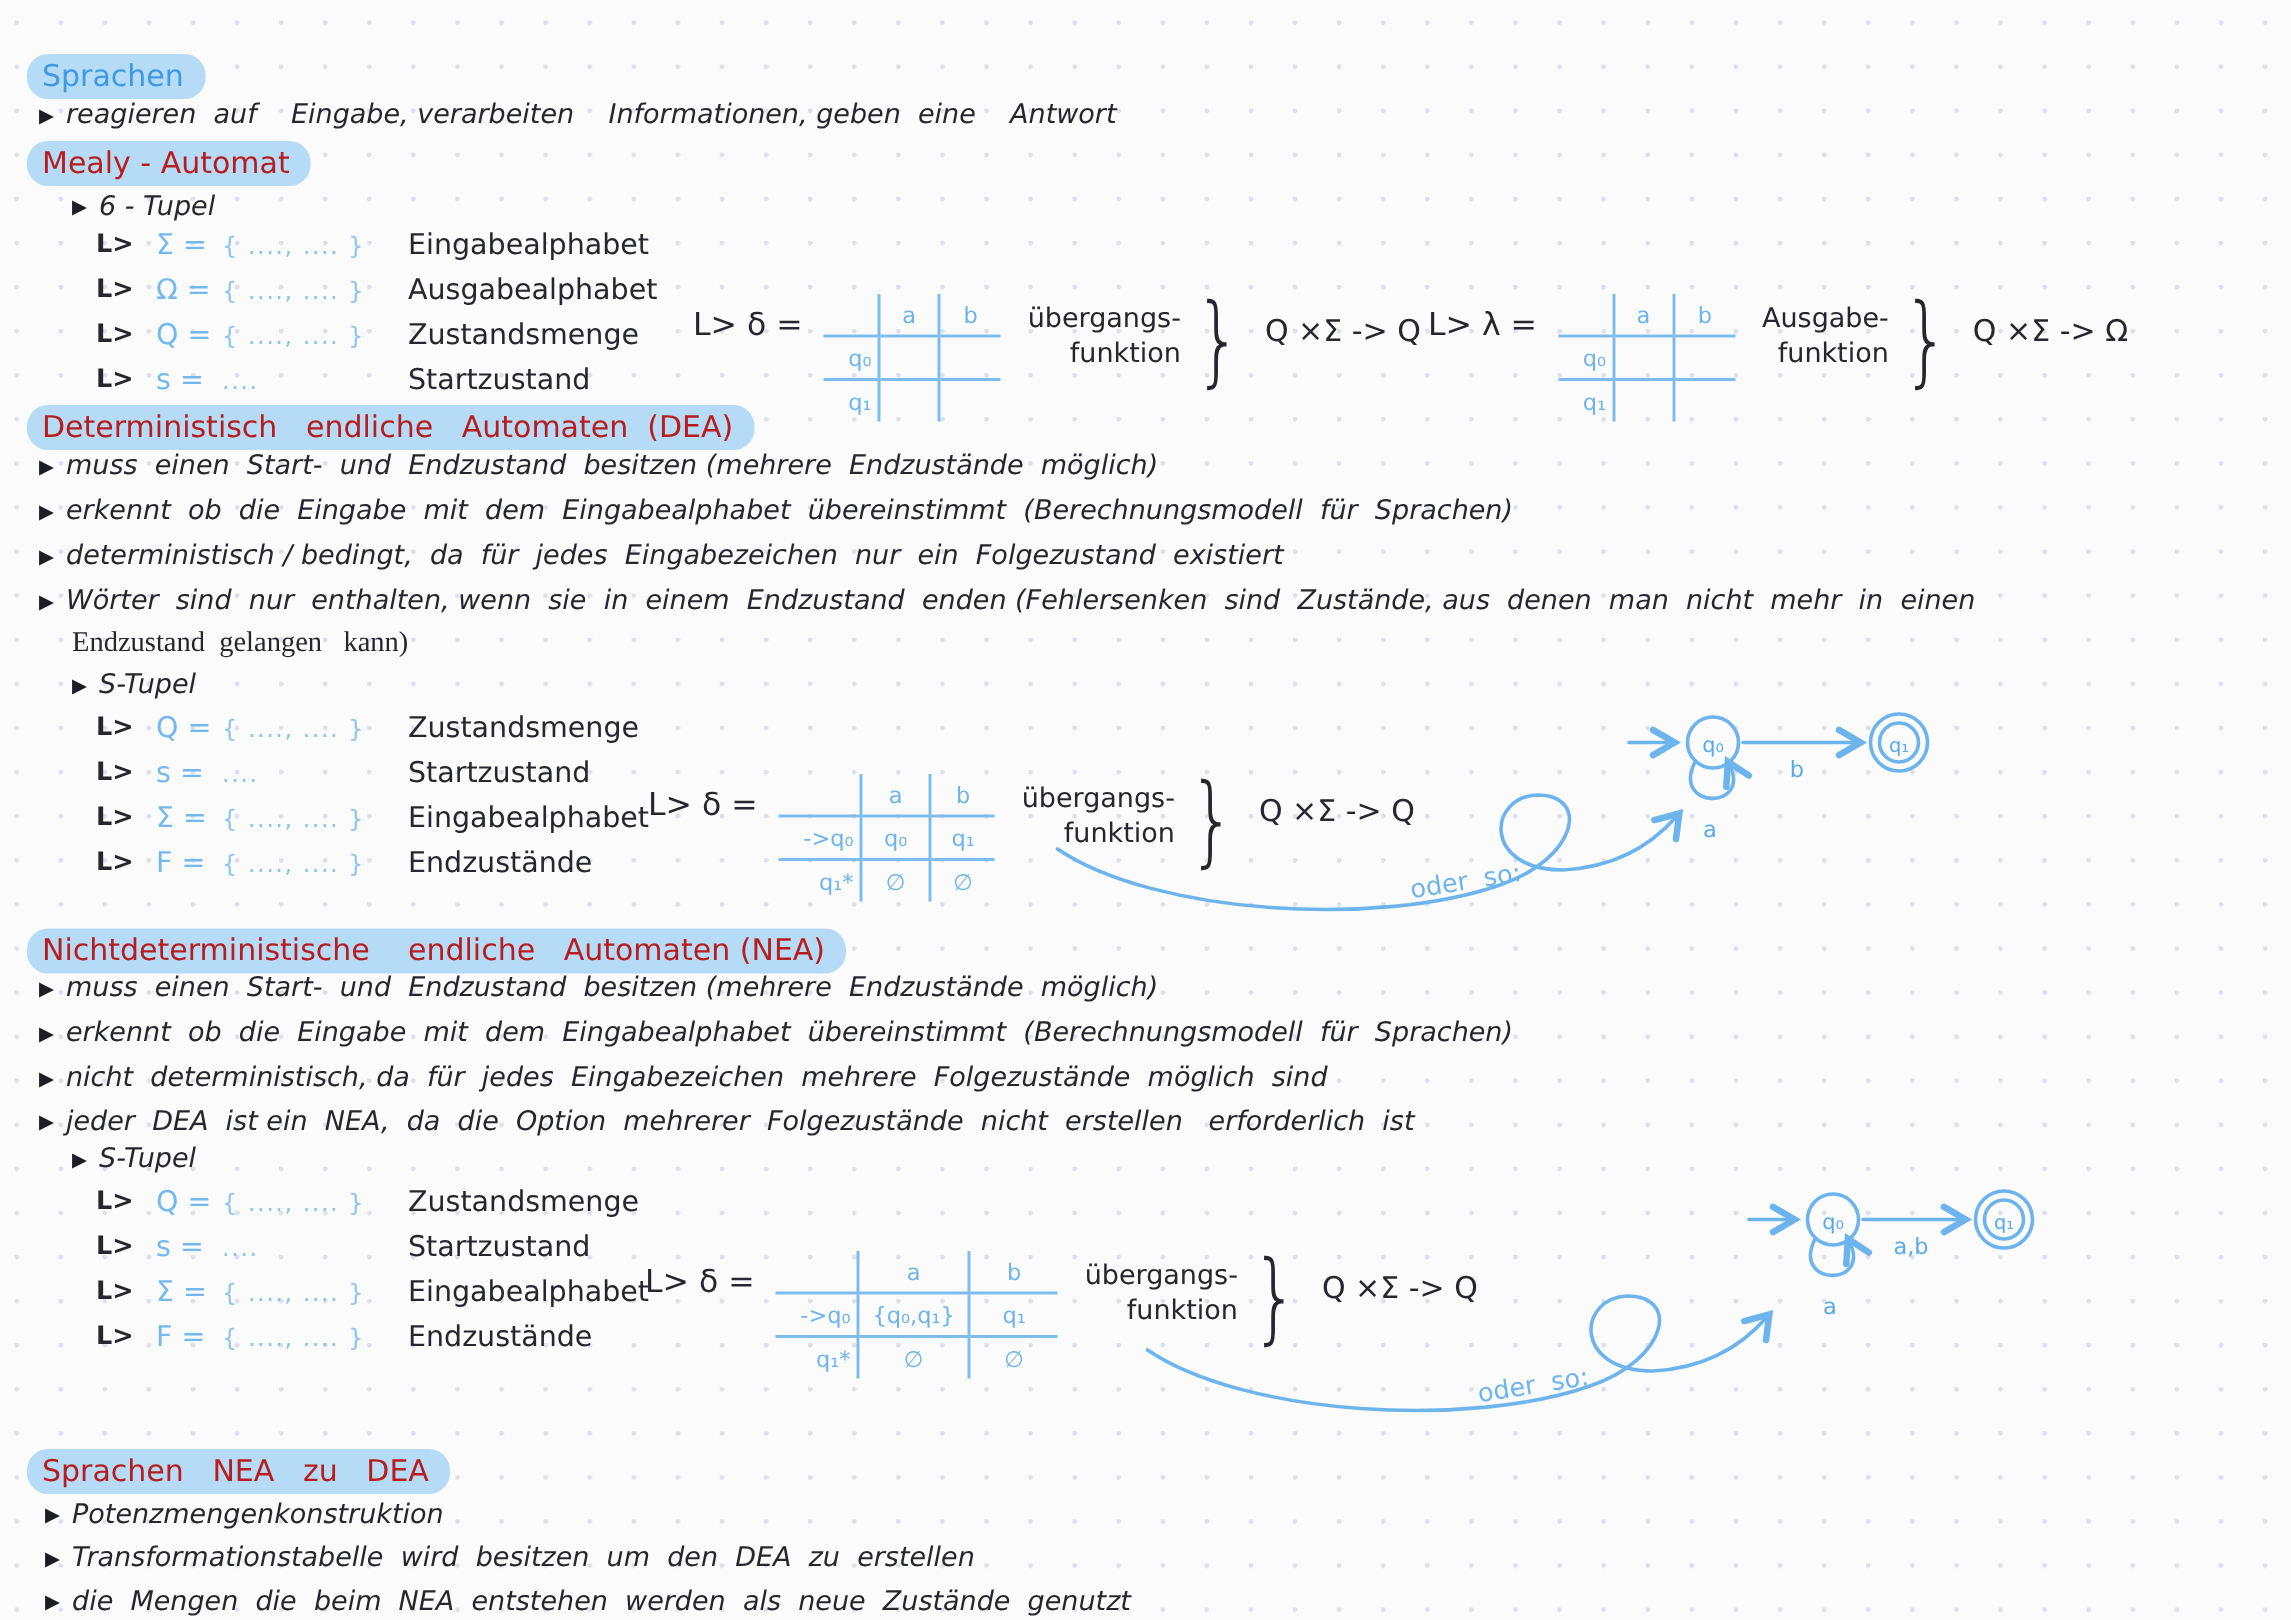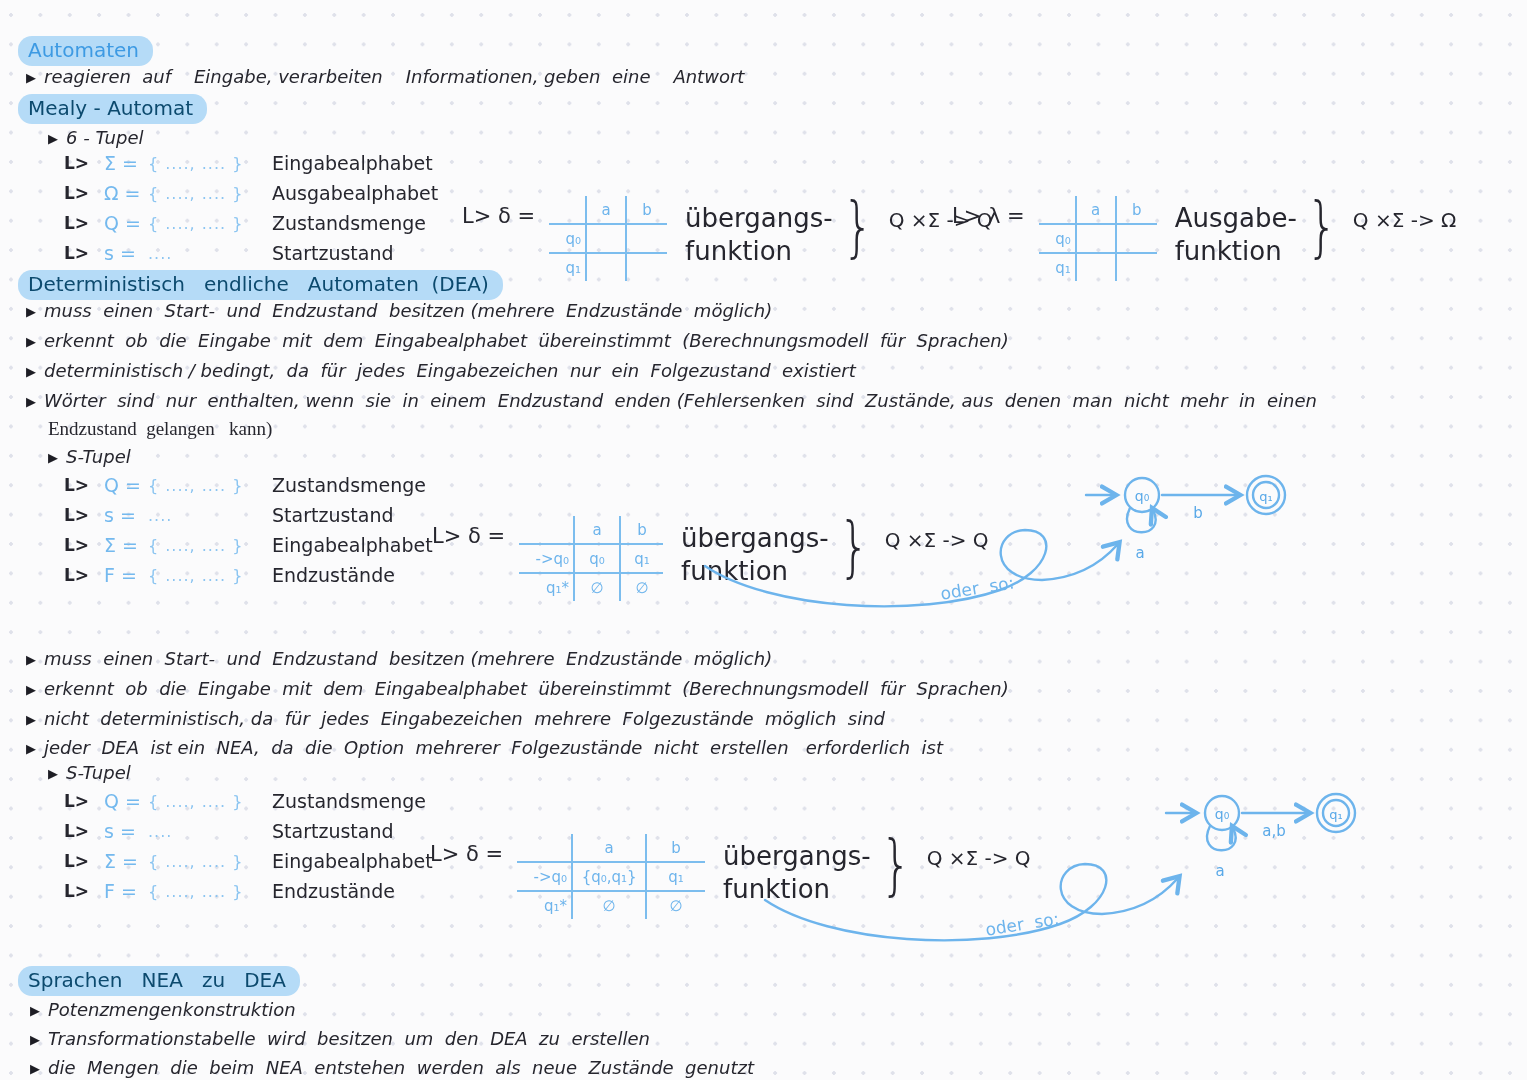--- a/index.html
+++ b/index.html
@@ -1,21 +1,21 @@
 <!DOCTYPE html>
 <html><head>
 <meta charset="utf-8">
 <style>
   html,body{margin:0;padding:0;}
   body{background:#fbfbfc;font-family:"DejaVu Sans",sans-serif;color:#26262e;}
   .page{position:relative;width:1527px;height:1080px;overflow:hidden;background-color:#fbfbfc;
     background-image:radial-gradient(circle at 2px 2px,#dfe1ea 1.6px,rgba(0,0,0,0) 1.7px);
     background-size:29.4px 29.4px;background-position:9px 13px;}
   .pill{position:absolute;display:inline-block;background:#b5dbf7;border-radius:14px;
-    padding:2px 14px 4px 10px;font-size:20px;font-weight:500;white-space:pre;color:#0c4a6e;}
+    padding:2px 14px 4px 10px;font-size:20px;font-weight:500;white-space:pre;color:#b91c1c;}
   .pill.blue-text{color:#3d9ae3;}
   .bullet-line{position:absolute;display:flex;align-items:flex-start;white-space:pre;}
   .bmark{font-size:13px;margin:4px 8px 0 0;color:#1d1d24;}
   .btext{font-size:18px;line-height:1.25;white-space:pre;font-style:italic;}
   .cont{position:absolute;font-size:19px;white-space:pre;font-family:Liberation Serif, serif;}
   .tuple{position:absolute;}
   .trow{display:grid;grid-template-columns:40px 44px 124px auto;align-items:center;height:30px;}
   .branch{font-size:17px;font-weight:600;color:#26262e;}
   .tsym{font-size:19px;color:#74b9ee;}
   .tval{font-size:16px;color:#8cc5f1;letter-spacing:1px;}
@@ -24,35 +24,35 @@
   .fnhead{font-size:21px;font-weight:500;white-space:pre;margin-top:8px;}
   .mtable{display:grid;margin:0 18px 0 14px;}
   .mtable span{display:flex;align-items:center;justify-content:center;
     color:#6db4ec;font-size:15px;height:27px;white-space:pre;}
   .mtable span:nth-child(3n+1),.mtable span:nth-child(3n+2){border-right:2px solid #7cbdee;}
   .mtable span:nth-child(-n+6){border-bottom:2px solid #7cbdee;}
   .mtable .rl{justify-content:flex-end;padding-right:4px;}
   .cols3a{grid-template-columns:38px 40px 40px;}
   .cols3b{grid-template-columns:56px 46px 42px;}
   .cols3c{grid-template-columns:56px 74px 58px;}
-  .fnlabel{font-size:26px;line-height:1.25;margin-top:6px;white-space:pre;}
+  .fnlabel{font-size:18px;line-height:1.25;margin-top:6px;white-space:pre;text-align:right;}
   .brace{font-size:66px;font-weight:200;color:#26262e;margin:-8px 10px 0 4px;
     transform:scaleX(.75);display:inline-block;}
   .fnmap{font-size:20px;margin-top:12px;white-space:pre;}
   .fig{position:absolute;}
   .note{position:absolute;color:#6db4ec;font-size:17px;transform:rotate(-9deg);white-space:pre;}
   svg text{fill:#5aa9e8;font-family:"DejaVu Sans",sans-serif;}
   svg .st{stroke:#6db4ec;stroke-width:2.4;fill:none;stroke-linecap:round;}
 </style>
 </head>
 <body>
 
 <div class="page">
 
-  <div class="pill blue-text" style="left:18px;top:36px;">Automaten</div>
+  <div class="pill blue-text" style="left:18px;top:36px;">Sprachen</div>
   <div class="bullet-line" style="left:26px;top:66px;">
     <span class="bmark">▶</span>
     <span class="btext">reagieren  auf    Eingabe, verarbeiten    Informationen, geben  eine    Antwort</span>
   </div>
 
   <div class="pill" style="left:18px;top:94px;">Mealy - Automat</div>
   <div class="bullet-line" style="left:48px;top:127px;">
     <span class="bmark">▶</span>
     <span class="btext">6 - Tupel</span>
   </div>
@@ -210,20 +210,21 @@
   <svg class="fig" style="left:700px;top:518px;" width="430" height="92" viewBox="0 0 430 92">
     <defs>
         <marker id="ah2" markerWidth="10" markerHeight="10" refX="6" refY="5" orient="auto">
           <path d="M1,1 L7,5 L1,9" stroke="#6db4ec" stroke-width="1.8" fill="none" stroke-linecap="round"></path>
         </marker>
       </defs>
     <path class="st" d="M 5 48 C 70 92, 220 100, 300 72 C 352 54, 360 12, 325 12 C 292 13, 288 62, 342 62 C 380 60, 404 42, 418 26" marker-end="url(#ah2)"></path>
   </svg>
   <div class="note" style="left:940px;top:578px;">oder  so:</div>
 
+  <div class="pill" style="left:18px;top:619px;">Nichtdeterministische    endliche   Automaten (NEA)</div>
   <div class="bullet-line" style="left:26px;top:648px;">
     <span class="bmark">▶</span>
     <span class="btext">muss  einen  Start-  und  Endzustand  besitzen (mehrere  Endzustände  möglich)</span>
   </div>
   <div class="bullet-line" style="left:26px;top:678px;">
     <span class="bmark">▶</span>
     <span class="btext">erkennt  ob  die  Eingabe  mit  dem  Eingabealphabet  übereinstimmt  (Berechnungsmodell  für  Sprachen)</span>
   </div>
   <div class="bullet-line" style="left:26px;top:708px;">
     <span class="bmark">▶</span>

